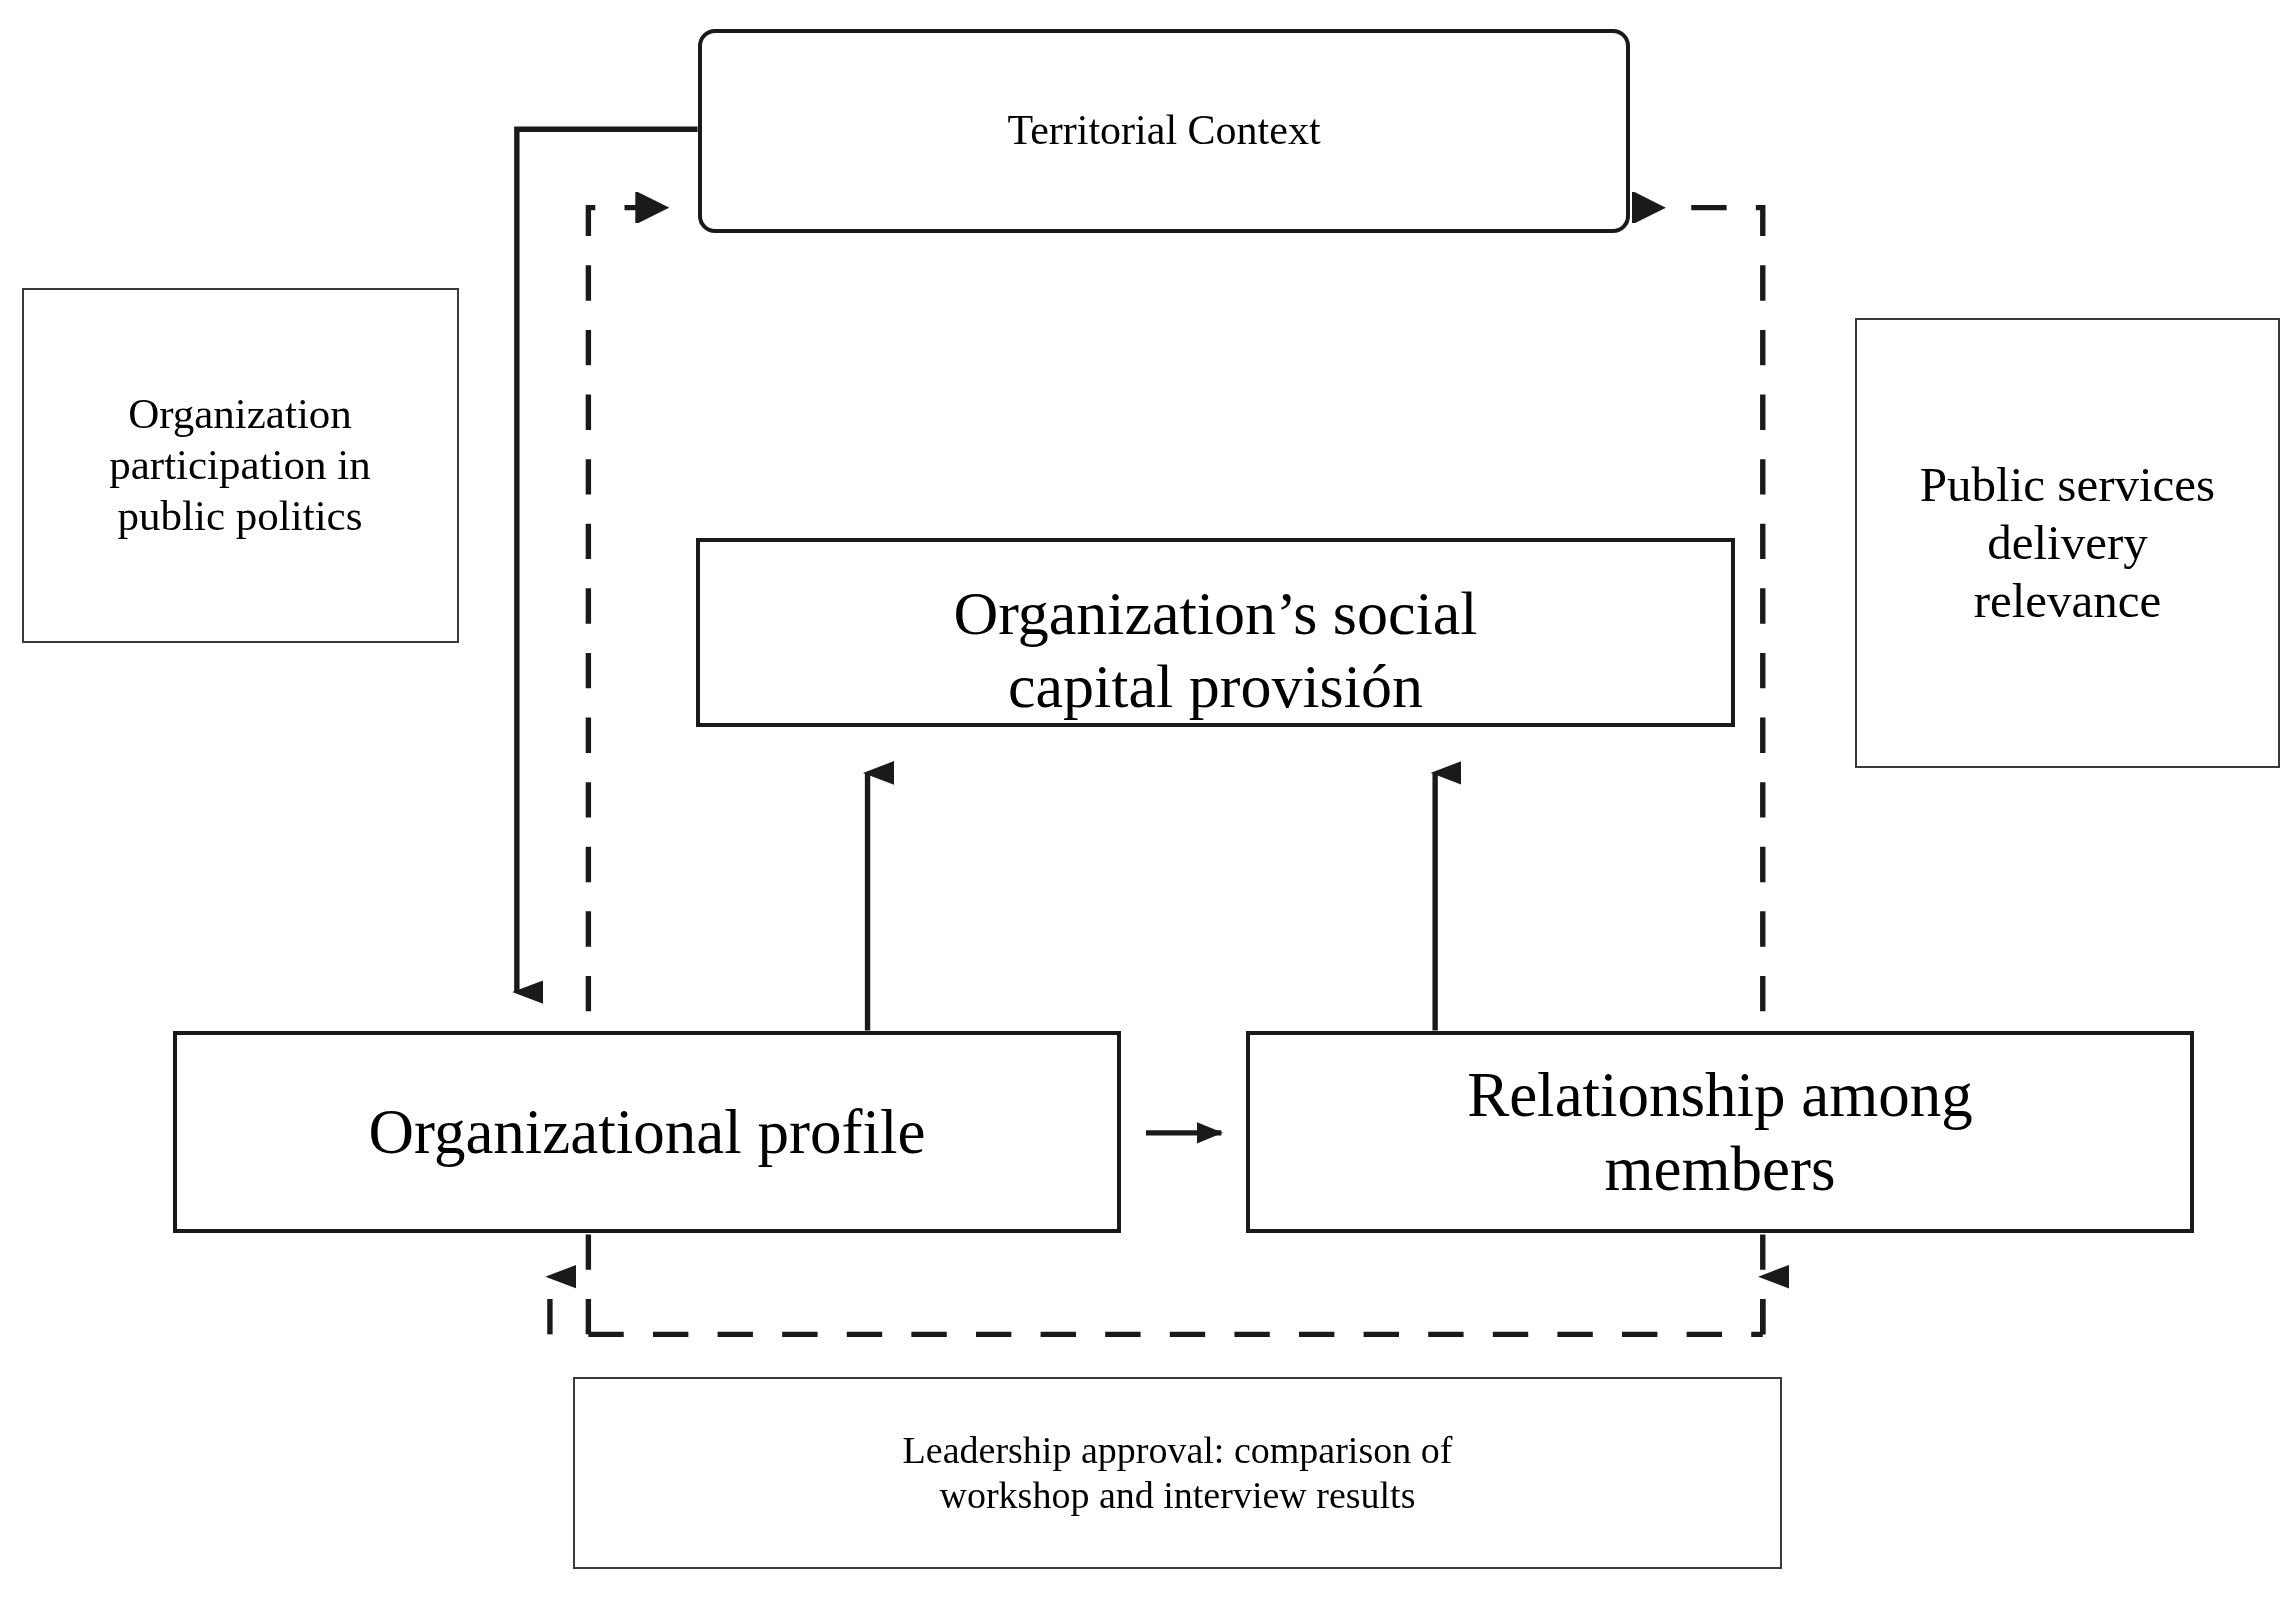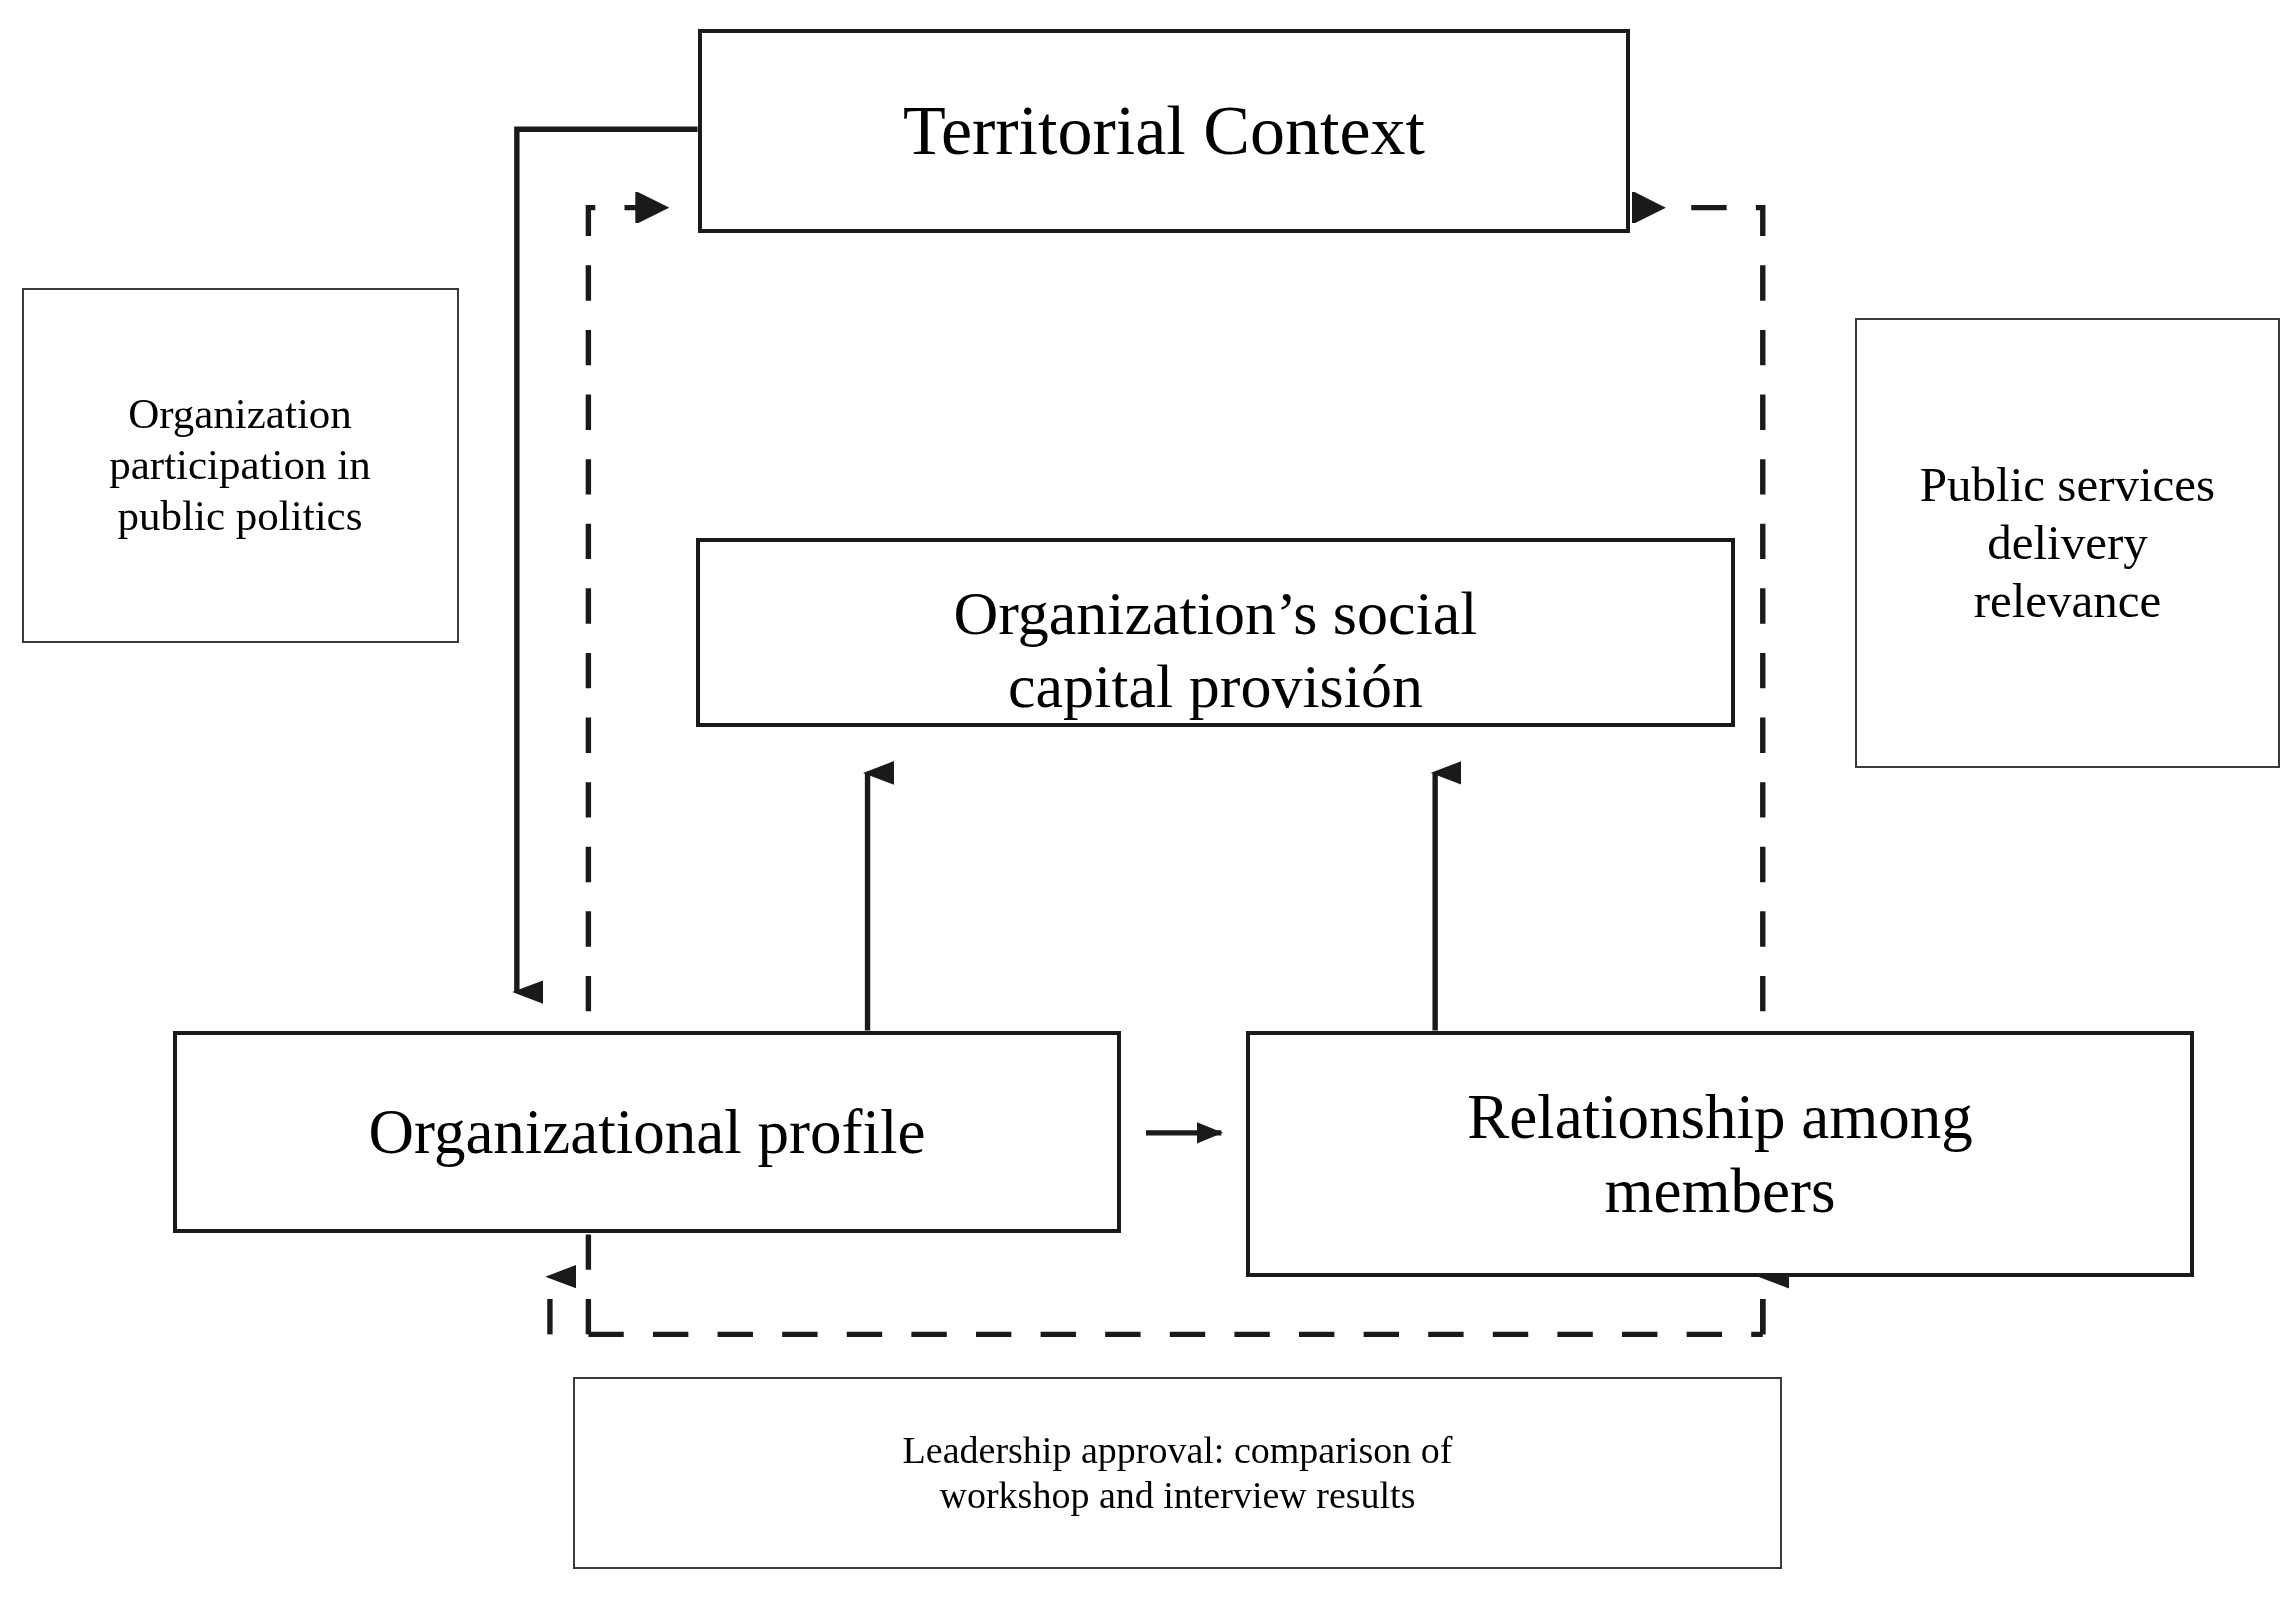--- a/index.html
+++ b/index.html
@@ -46,41 +46,42 @@
   }
   .node .label {
     display: block;
     padding: 0 14px;
     white-space: pre-line;
   }
 
   
   #node-territorial-context {
     left: 698px;  top: 29px;   width: 932px; height: 204px;
-    font-size: 70px;
+    font-size: 42px;
+    border-radius: 17px;
   }
   #node-org-participation {
     left: 21.5px;   top: 288px;  width: 437px;  height: 355px;
     font-size: 43px;
   }
   #node-public-services {
     left: 1855px; top: 318px;  width: 425px;  height: 450px;
     font-size: 49px;
   }
   #node-social-capital {
     left: 696px;  top: 538px;  width: 1039px; height: 189px;
     font-size: 62px;
     align-items: flex-end;
   }
   #node-organizational-profile {
     left: 173px;  top: 1031px; width: 948px; height: 202px;
     font-size: 63px;
   }
   #node-relationship-members {
-    left: 1246px; top: 1031px; width: 948px; height: 246px;
+    left: 1246px; top: 1031px; width: 948px; height: 202px;
     font-size: 63px;
   }
   #node-leadership-approval {
     left: 573px;  top: 1377px; width: 1209px; height: 192px;
     font-size: 38px;
   }
 </style>
 </head>
 <body>
 

